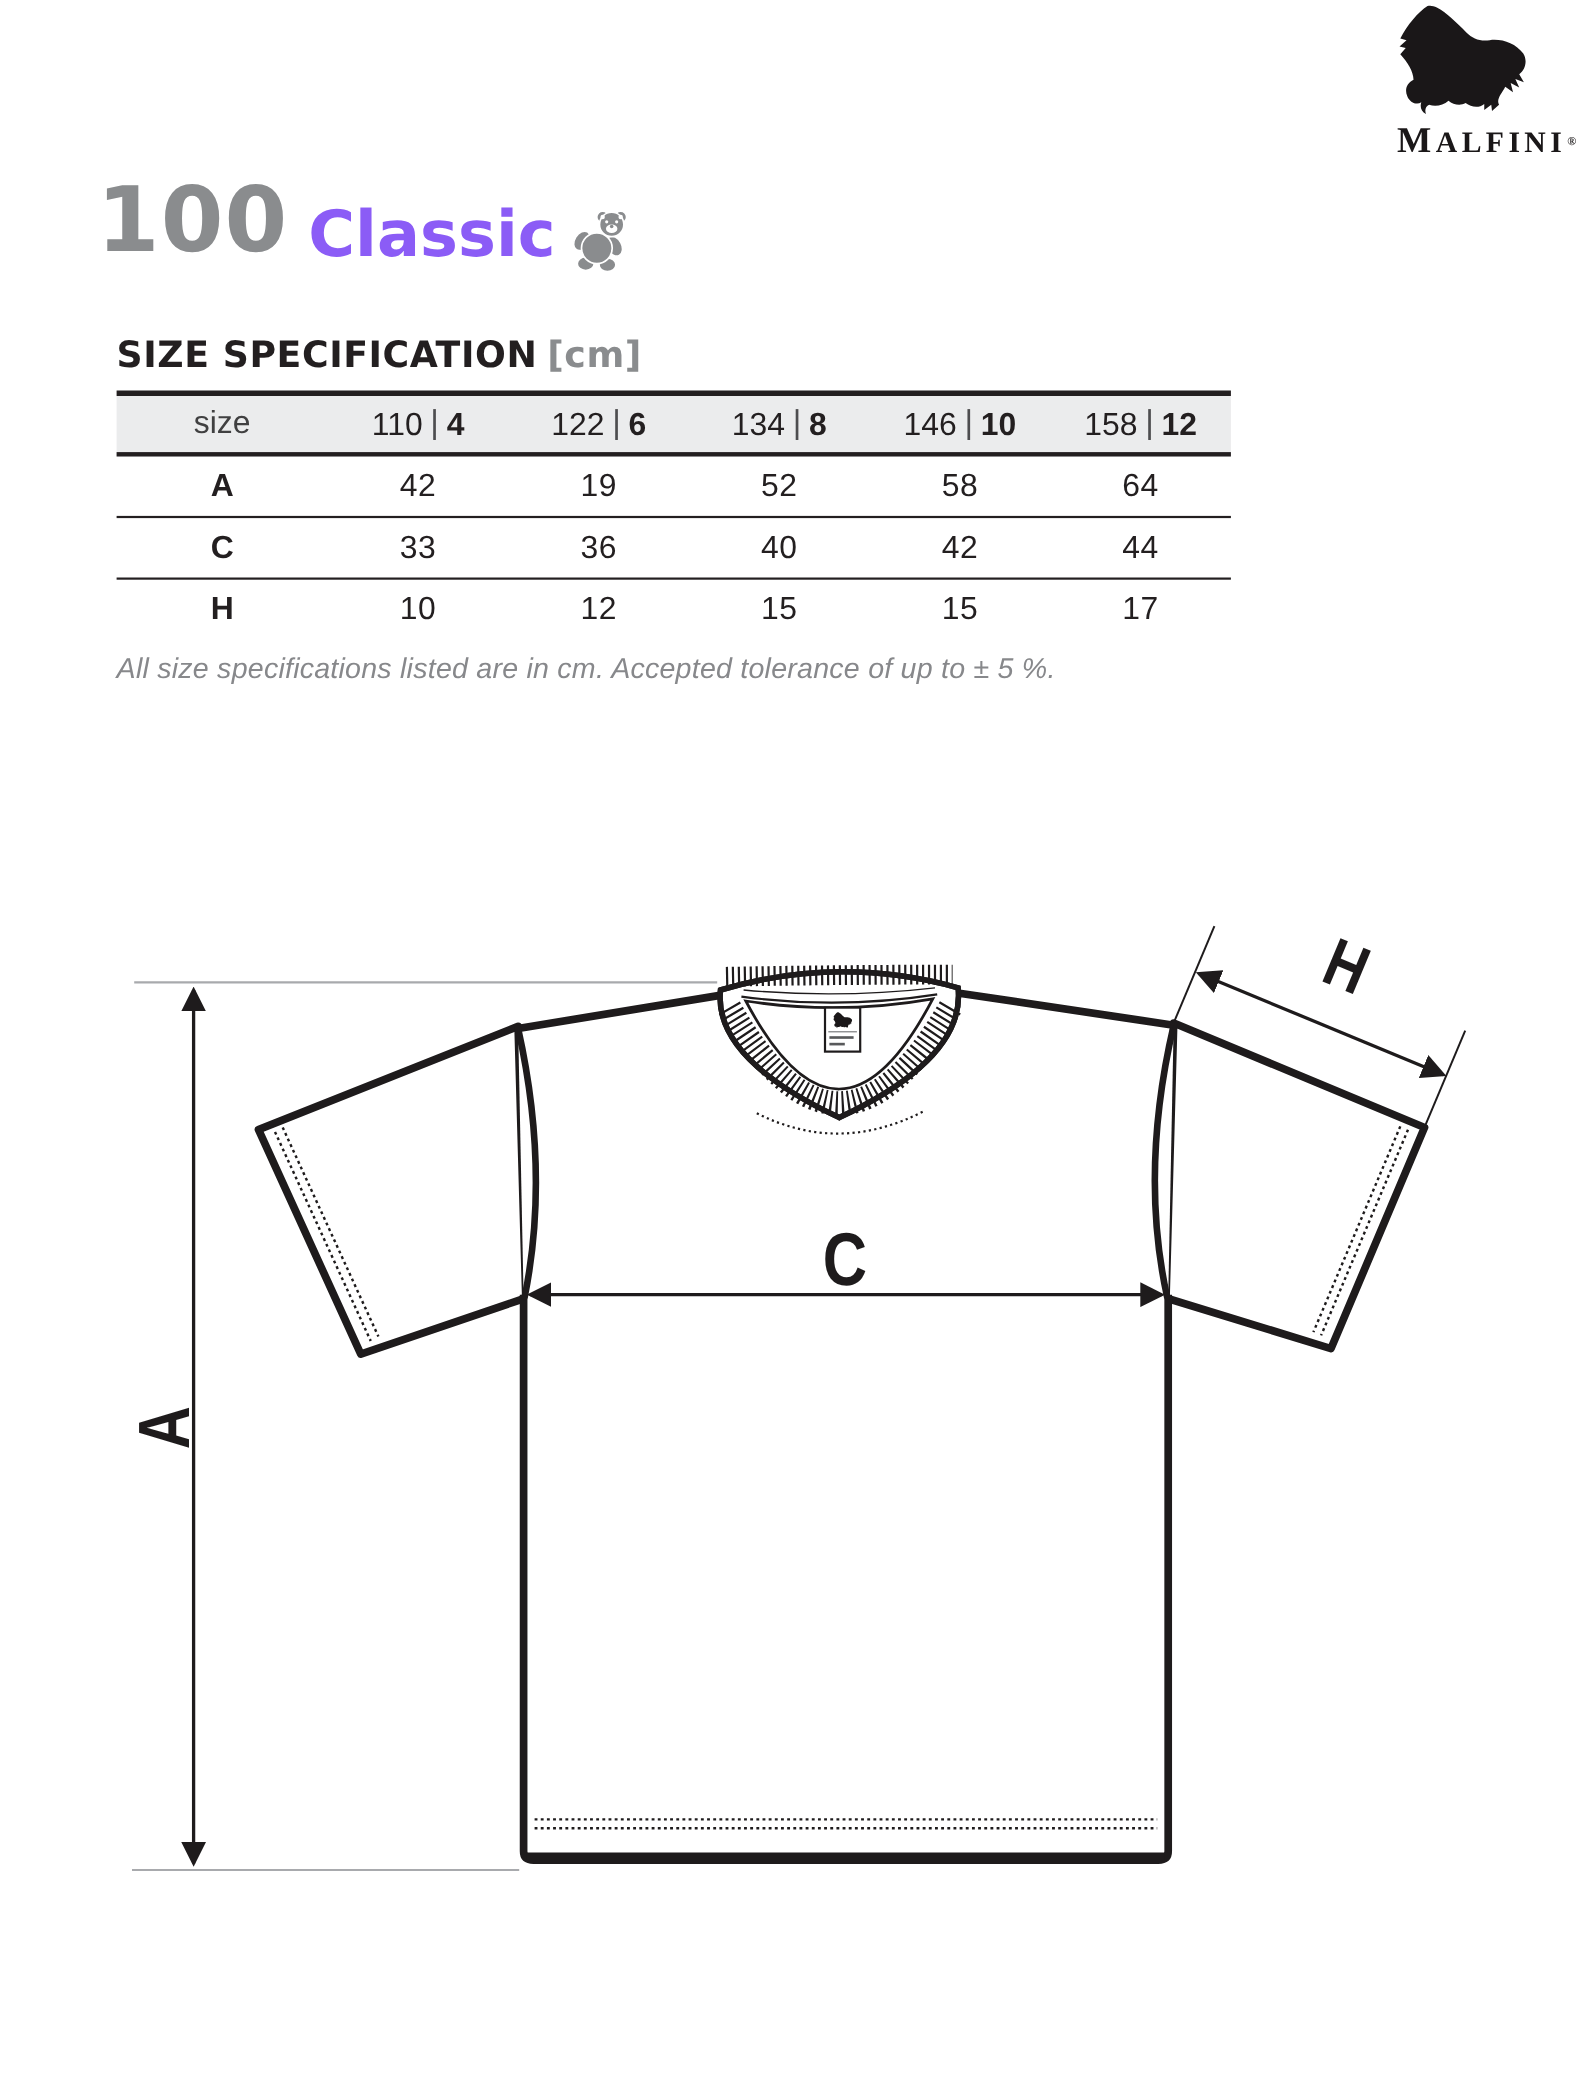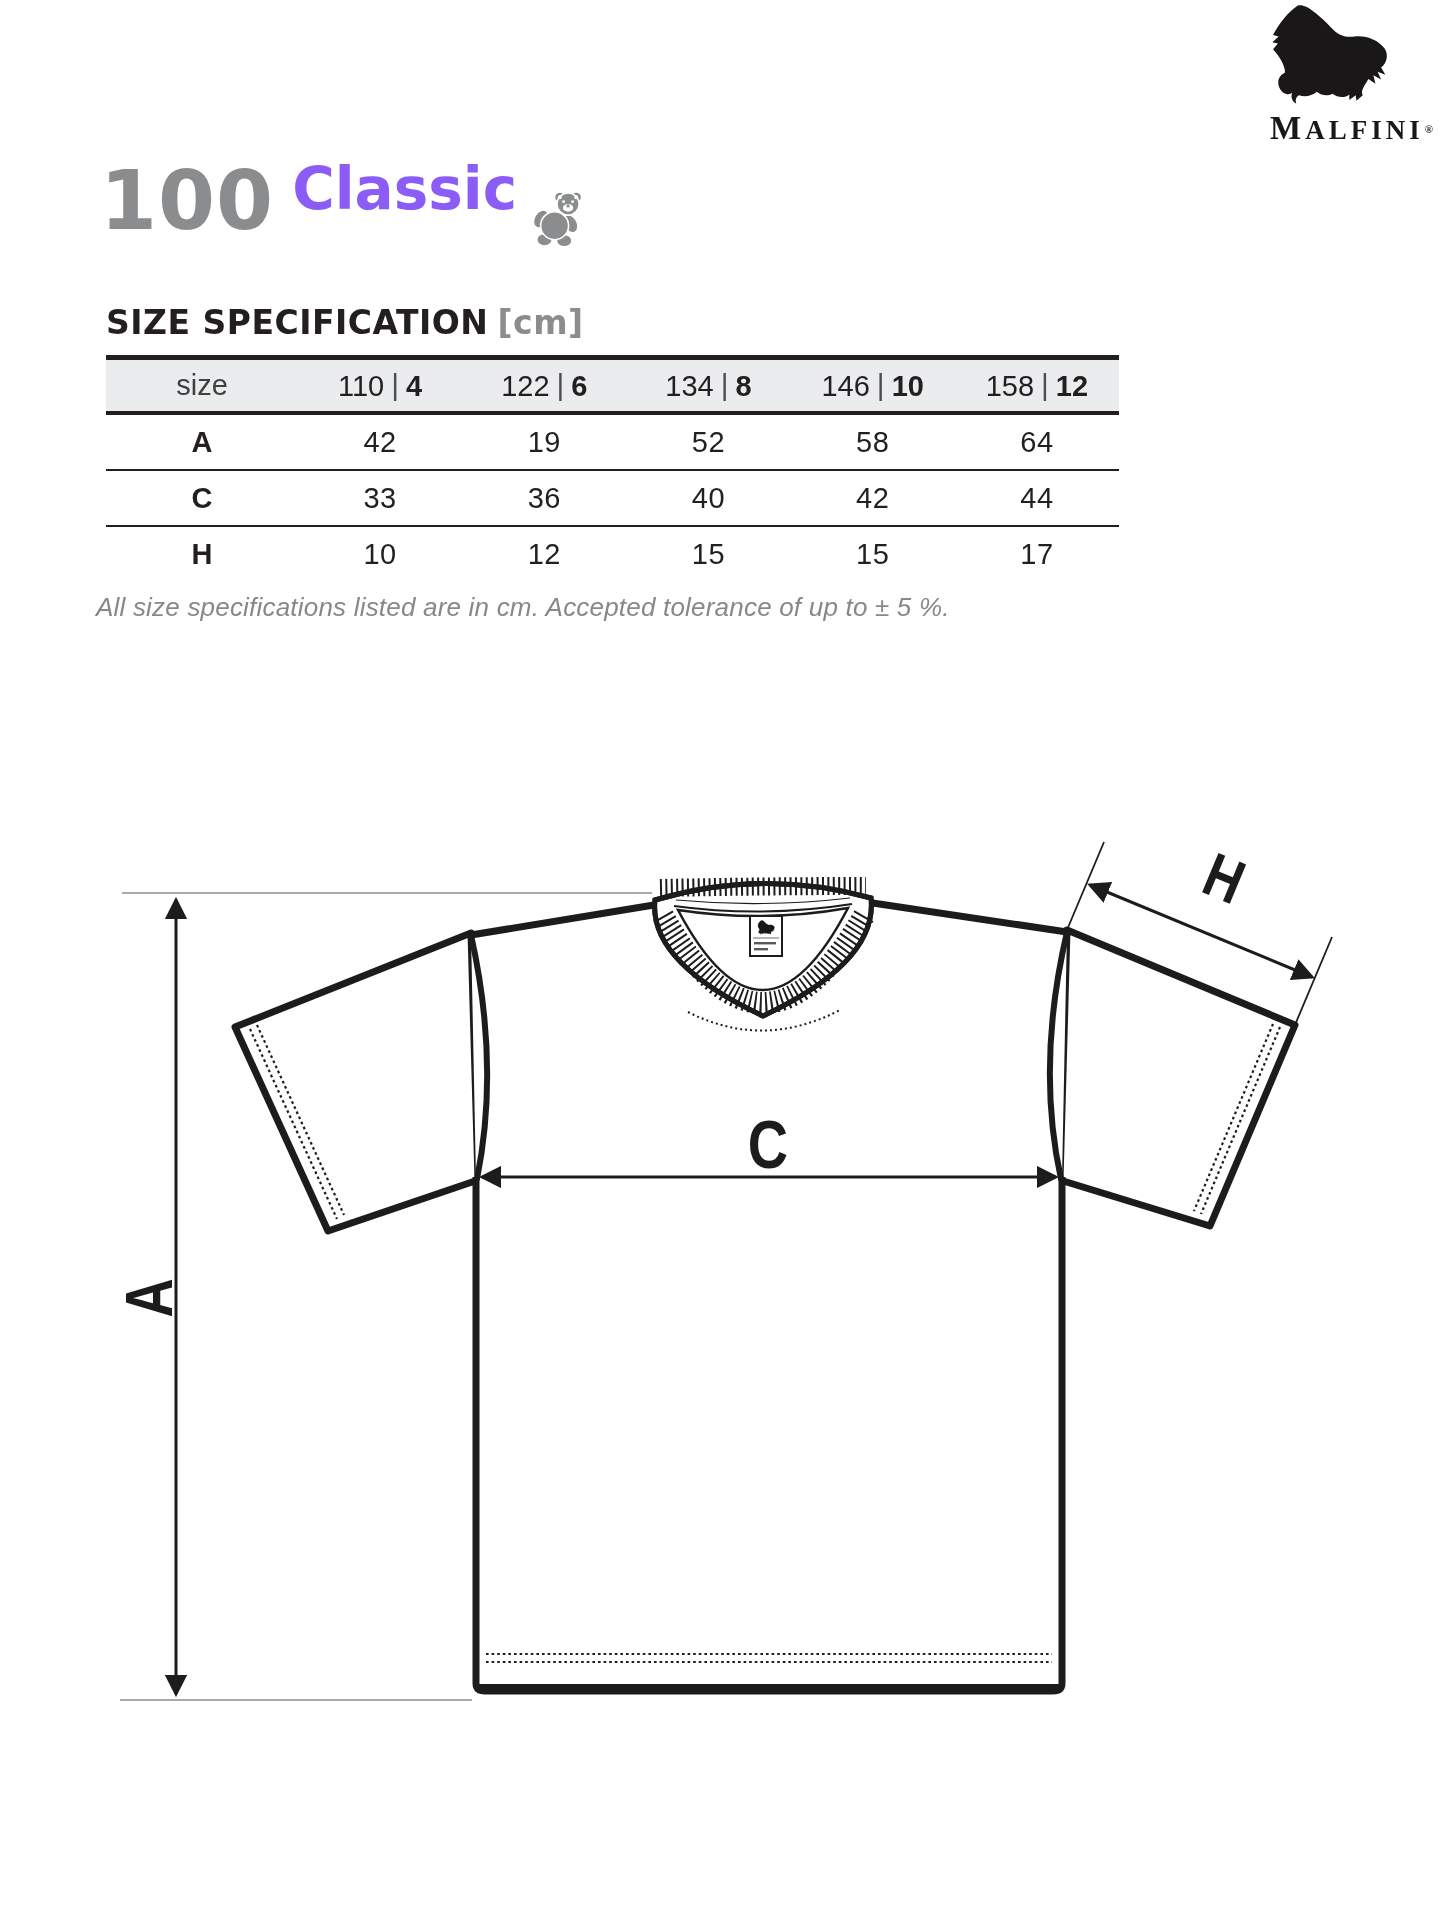--- a/index.html
+++ b/index.html
@@ -11,40 +11,40 @@
   .logo{position:absolute;top:4px;right:12px;width:214px;text-align:right;}
   .logo svg{display:block;margin:0 auto;}
   .wordmark{
     font-family:"Liberation Serif",serif;font-weight:700;color:#1a1718;
     letter-spacing:4px;white-space:nowrap;margin-top:2px;line-height:1;
   }
   .wordmark .initial{font-size:33px;}
   .wordmark .rest{font-size:27px;}
   .wordmark .reg{font-size:11px;vertical-align:super;letter-spacing:0;margin-left:1px;}
   
-  .title-row{position:absolute;left:100px;top:160px;display:flex;align-items:flex-start;}
+  .title-row{position:absolute;left:88px;top:160px;display:flex;align-items:flex-end;}
   .product-code{font-family:"DejaVu Sans",sans-serif;font-weight:800;font-size:82px;line-height:1;color:#8a8c8e;letter-spacing:1px;}
   .product-name{font-family:"DejaVu Sans",sans-serif;font-weight:800;font-size:58px;line-height:1;color:#8b5cf6;margin-left:18px;}
   .bear{margin-left:14px;align-self:flex-end;transform:translateY(6px);}
   
   .section-heading{position:absolute;left:106px;top:303px;font-family:"DejaVu Sans",sans-serif;font-weight:800;font-size:33px;letter-spacing:0.5px;color:#231f20;}
   .section-heading .unit{color:#8a8c8e;margin-left:9px;}
   
   .spec-table{position:absolute;left:106px;top:355px;width:1013px;border-top:5px solid #231f20;font-size:29px;}
   .t-head{display:grid;grid-template-columns:192px repeat(5,1fr);background:#ebeced;height:51px;align-items:center;border-bottom:4px solid #231f20;}
   .t-row{display:grid;grid-template-columns:192px repeat(5,1fr);height:54px;align-items:center;}
   .t-row + .t-row{border-top:2.5px solid #231f20;}
   .cell{text-align:center;white-space:nowrap;}
   .corner{color:#404041;}
   .pipe{font-weight:300;color:#4d4d4f;padding:0 7px;font-size:30px;position:relative;top:-1px;}
   .age{font-weight:700;}
   .row-label{font-weight:700;}
   .val{letter-spacing:0.5px;}
   
-  .note{position:absolute;left:96px;top:592px;font-style:italic;font-size:26px;color:#87888b;letter-spacing:0.2px;}
+  .note{position:absolute;left:106px;top:592px;font-style:italic;font-size:26px;color:#87888b;letter-spacing:0.2px;}
   
   .diagram{position:absolute;left:0;top:830px;}
   .diagram text{font-family:"Liberation Sans",sans-serif;fill:#1e1b1c;}
 </style>
 </head>
 <body>
 
 <div class="page">
 
   <div class="logo">

